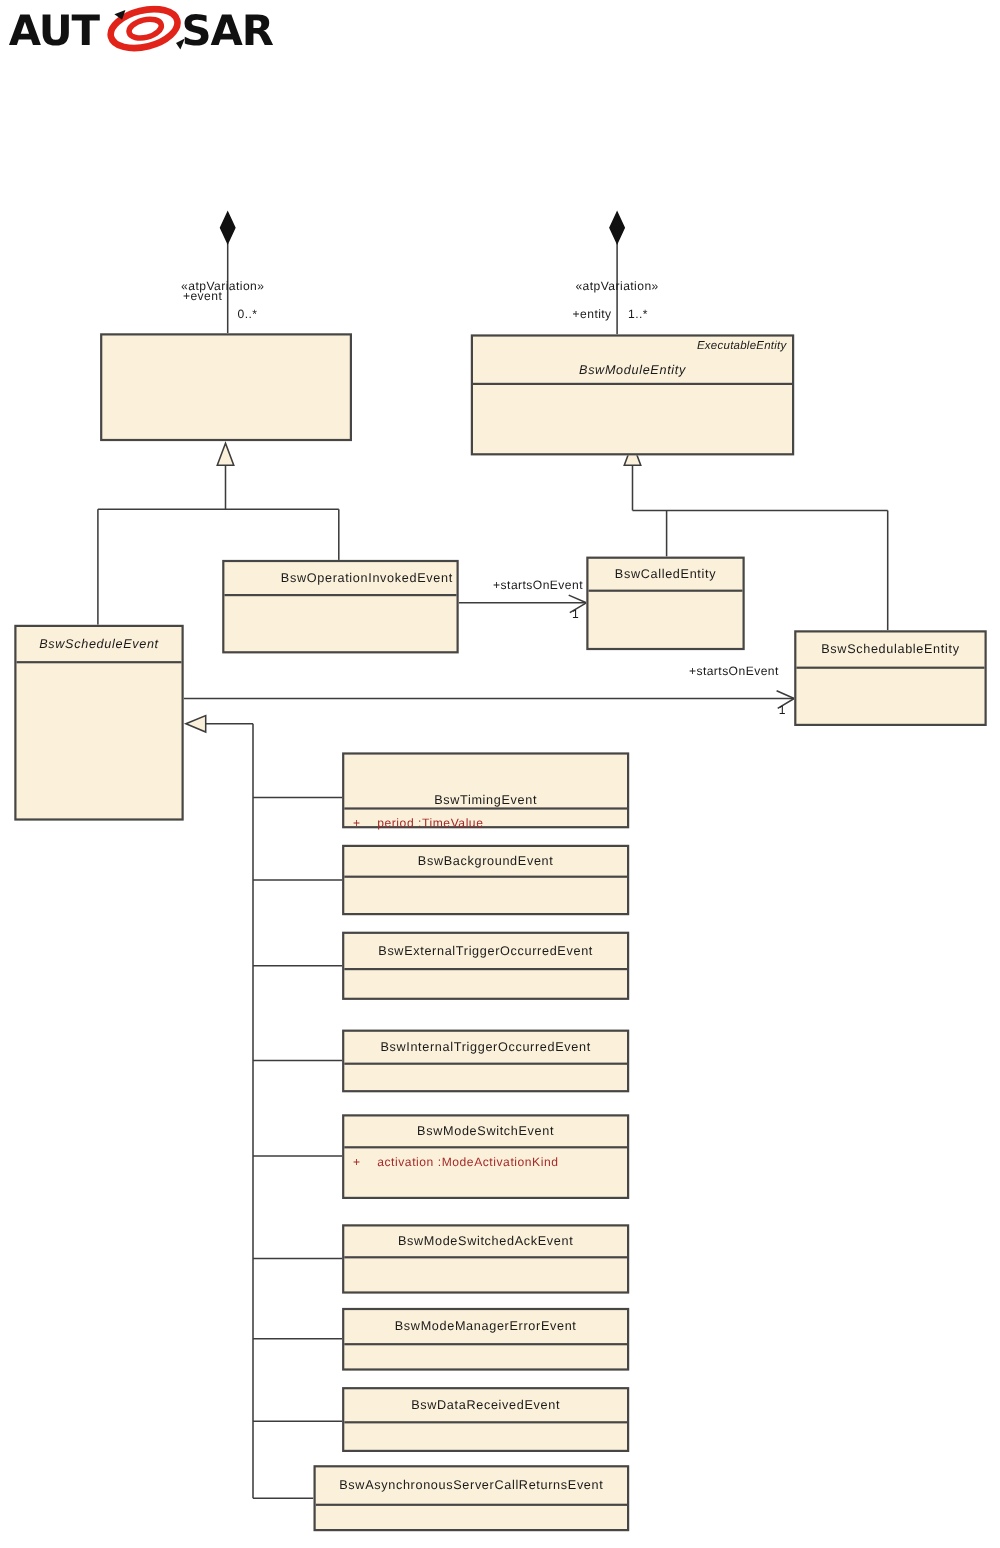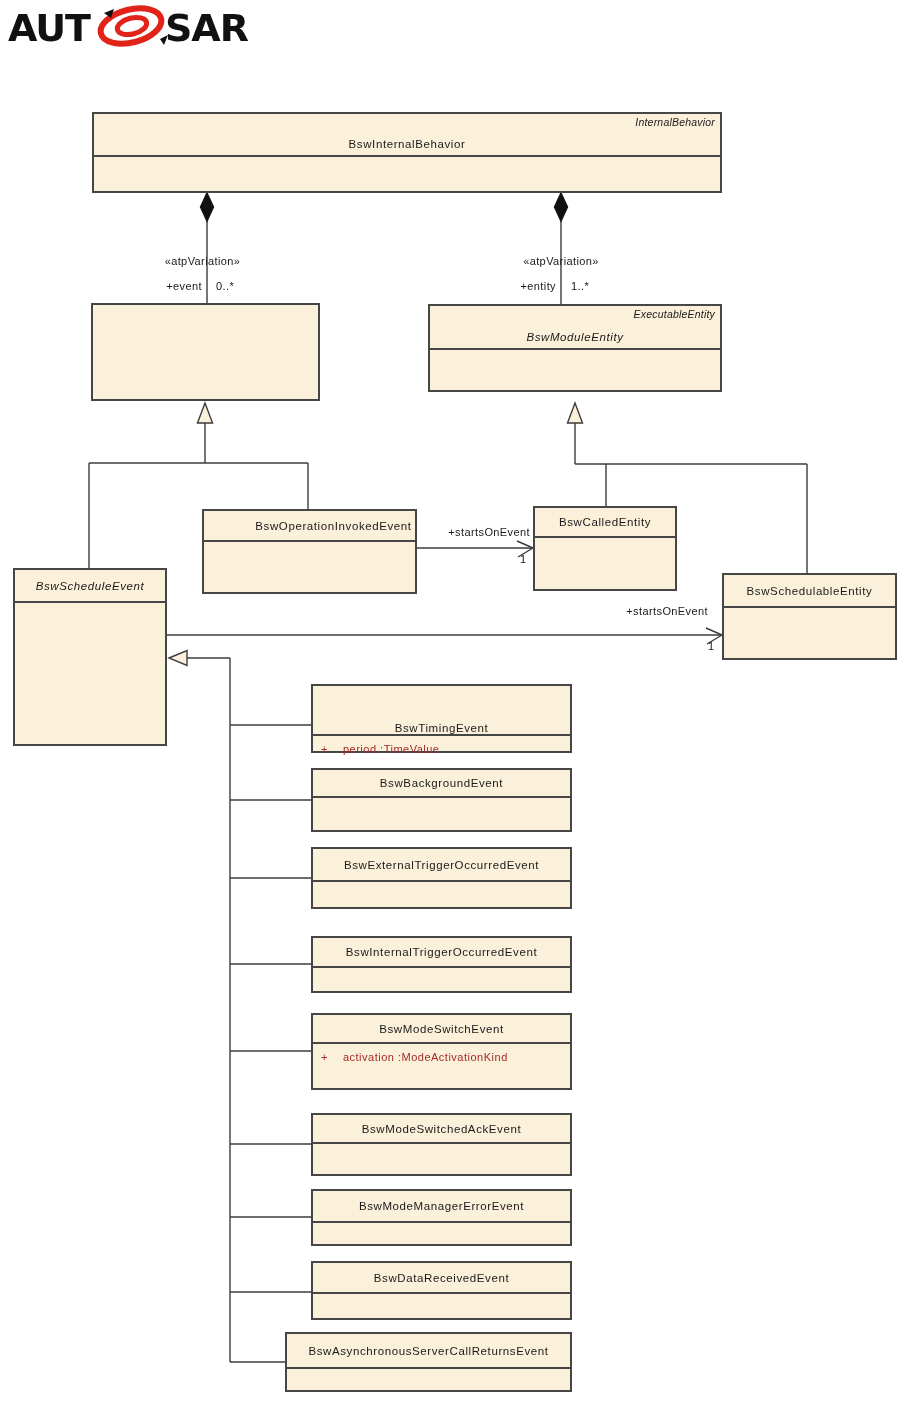--- a/index.html
+++ b/index.html
@@ -132,46 +132,39 @@
       <path d="M230,964 L311,964"></path>
       <path d="M230,1051 L311,1051"></path>
       <path d="M230,1144 L311,1144"></path>
       <path d="M230,1217 L311,1217"></path>
       <path d="M230,1292 L311,1292"></path>
       <path d="M230,1362 L285,1362"></path>
     </g>
   </svg>
 
   <div class="conn-label" style="left:145px;top:255px;width:115px;text-align:center;">«atpVariation»</div>
-  <div class="conn-label right-align" style="left:140px;top:280px;width:62px;">+event</div>
+  <div class="conn-label right-align" style="left:140px;top:264px;width:62px;">+event</div>
   <div class="conn-label" style="left:216px;top:280px;">0..*</div>
 
   <div class="conn-label" style="left:503px;top:255px;width:116px;text-align:center;">«atpVariation»</div>
   <div class="conn-label right-align" style="left:494px;top:280px;width:62px;">+entity</div>
   <div class="conn-label" style="left:571px;top:280px;">1..*</div>
 
   <div class="conn-label right-align" style="left:435px;top:526px;width:95px;">+startsOnEvent</div>
   <div class="conn-label" style="left:520px;top:553px;">1</div>
 
   <div class="conn-label right-align" style="left:610px;top:605px;width:98px;">+startsOnEvent</div>
   <div class="conn-label" style="left:708px;top:640px;">1</div>
 
-  <div class="uml-class" style="left:92px;top:112px;width:630px;height:81px;">
-    <div class="cls-header" style="height:43px;">
-      <div class="cls-base">InternalBehavior</div>
-      <div class="cls-name">BswInternalBehavior</div>
-    </div>
-    <div class="cls-body"></div>
-  </div>
 
   <div class="uml-class" style="left:91px;top:303px;width:229px;height:98px;">
     <div class="cls-body"></div>
   </div>
 
-  <div class="uml-class" style="left:428px;top:304px;width:294px;height:88px;justify-content:space-between;">
+  <div class="uml-class" style="left:428px;top:304px;width:294px;height:110px;justify-content:space-between;">
     <div class="cls-header" style="height:44px;">
       <div class="cls-base">ExecutableEntity</div>
       <div class="cls-name abstract">BswModuleEntity</div>
     </div>
     <div class="cls-body"></div>
   </div>
 
   <div class="uml-class" style="left:202px;top:509px;width:215px;height:85px;">
     <div class="cls-header center" style="height:31px;padding-left:48px;">
       <div class="cls-name">BswOperationInvokedEvent</div>

